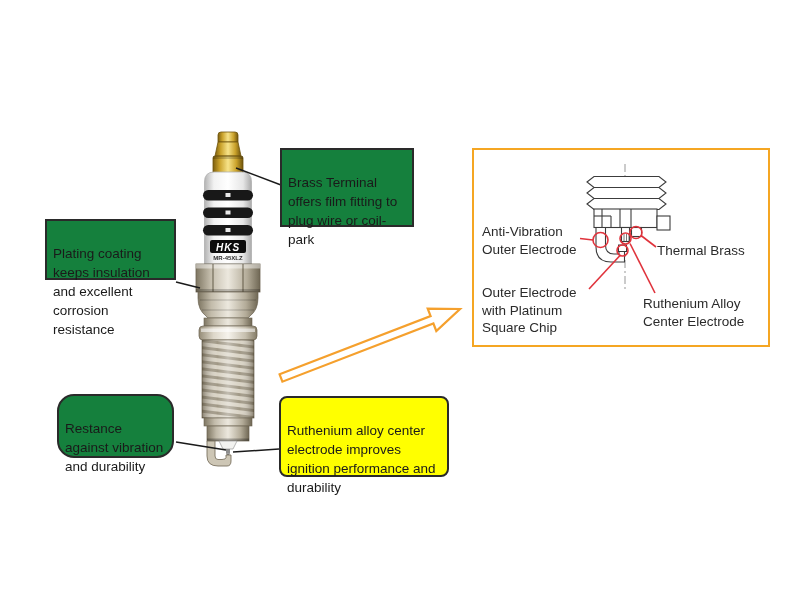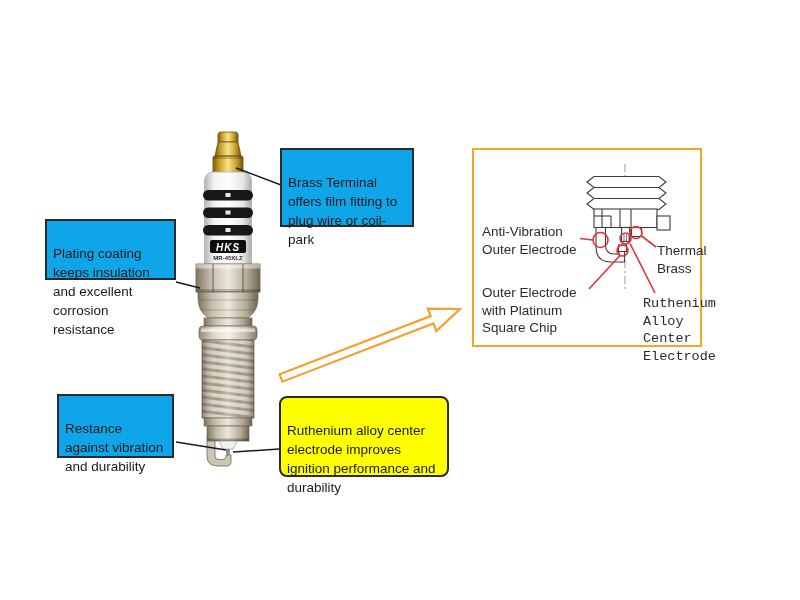--- a/index.html
+++ b/index.html
@@ -1,34 +1,34 @@
 <!DOCTYPE html>
 <html><head>
 <meta charset="utf-8">
 <style>
   html,body{margin:0;padding:0;background:#fff;}
   #canvas{position:relative;width:800px;height:600px;background:#fff;overflow:hidden;
           font-family:"Liberation Sans",sans-serif;color:#1a1a1a;}
   svg{display:block;}
   #scene{position:absolute;left:0;top:0;z-index:1;}
-  .callout{position:absolute;box-sizing:border-box;background:#0ea5e9;border:2px solid #2a2a2a;
+  .callout{position:absolute;box-sizing:border-box;background:#15803d;border:2px solid #2a2a2a;
            padding:4px 6px;font-size:13.5px;line-height:19px;white-space:pre-line;z-index:3;}
   .callout.highlight{background:#ffff00;}
-  #detail-panel{position:absolute;box-sizing:border-box;left:472px;top:148px;width:230px;height:199px;
+  #detail-panel{position:absolute;box-sizing:border-box;left:472px;top:148px;width:298px;height:199px;
                 background:#fff;border:2px solid #f5a623;z-index:2;}
   #detail-panel .dlabel{position:absolute;font-size:13.5px;line-height:17.5px;color:#2b2b2b;
                         white-space:pre-line;z-index:2;}
   #detail-svg{position:absolute;left:0;top:0;z-index:1;}
   #lbl-anti{left:8px;top:73px;}
   #lbl-thermal{left:183px;top:92px;}
   #lbl-outer{left:8px;top:134px;}
-  #lbl-ruth{left:169px;top:145px;font-family:Liberation Mono, monospace;}
+  #lbl-ruth{left:169px;top:145px;}
   #box-brass{left:280px;top:148px;width:134px;height:79px;}
   #box-plating{left:45px;top:219px;width:131px;height:61px;}
-  #box-restance{left:57px;top:394px;width:117px;height:64px;}
+  #box-restance{left:57px;top:394px;width:117px;height:64px;border-radius:17px;}
   #box-ruthenium{left:279px;top:396px;width:170px;height:81px;border-radius:8px;}
 </style>
 </head>
 <body>
 
 <div id="canvas">
 
   <svg id="scene" width="800" height="600" viewBox="0 0 800 600">
     <defs>
       <linearGradient id="goldGrad" x1="0" y1="0" x2="1" y2="0">

